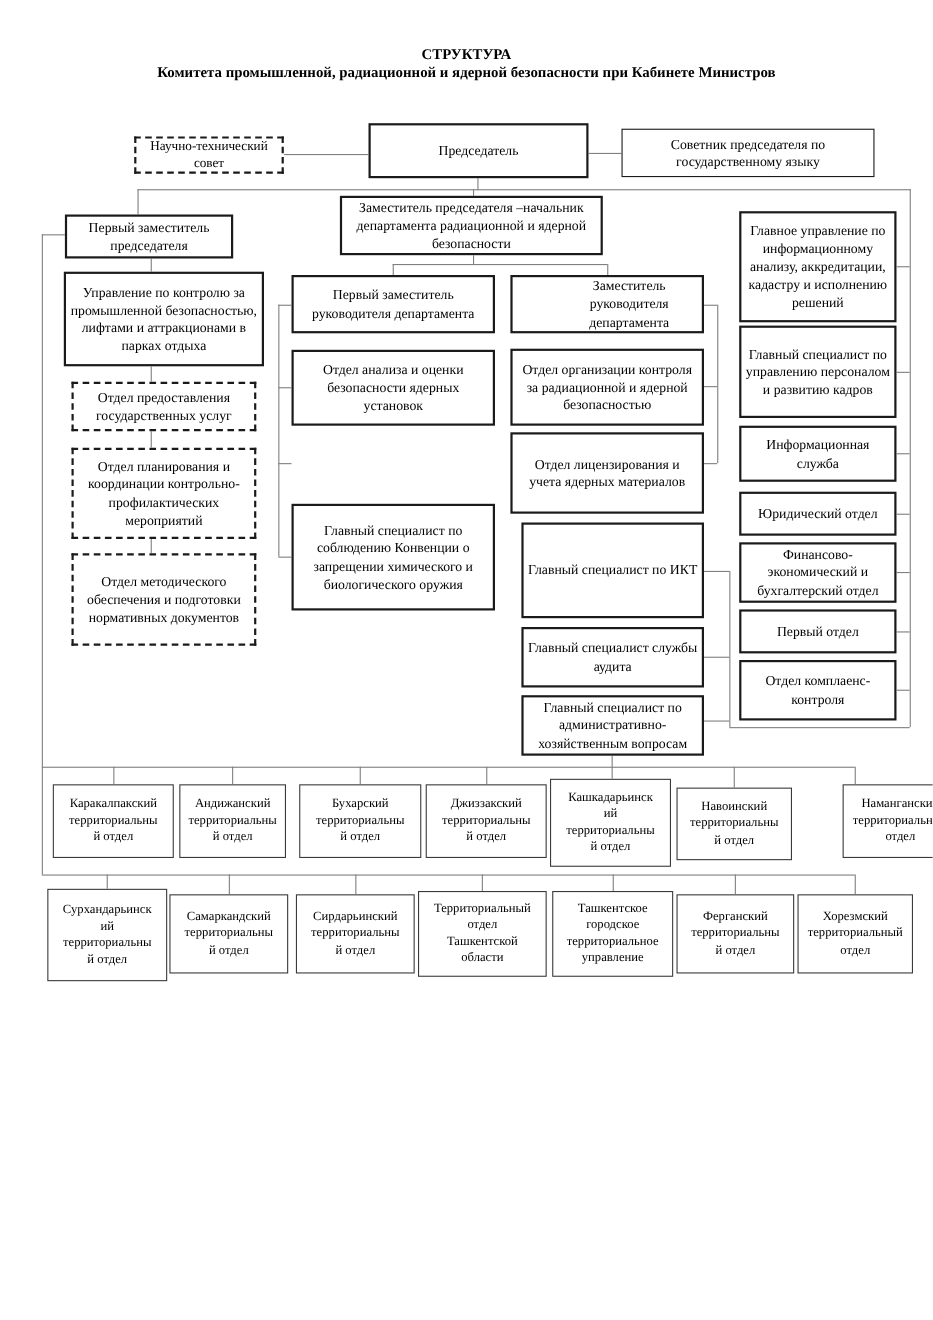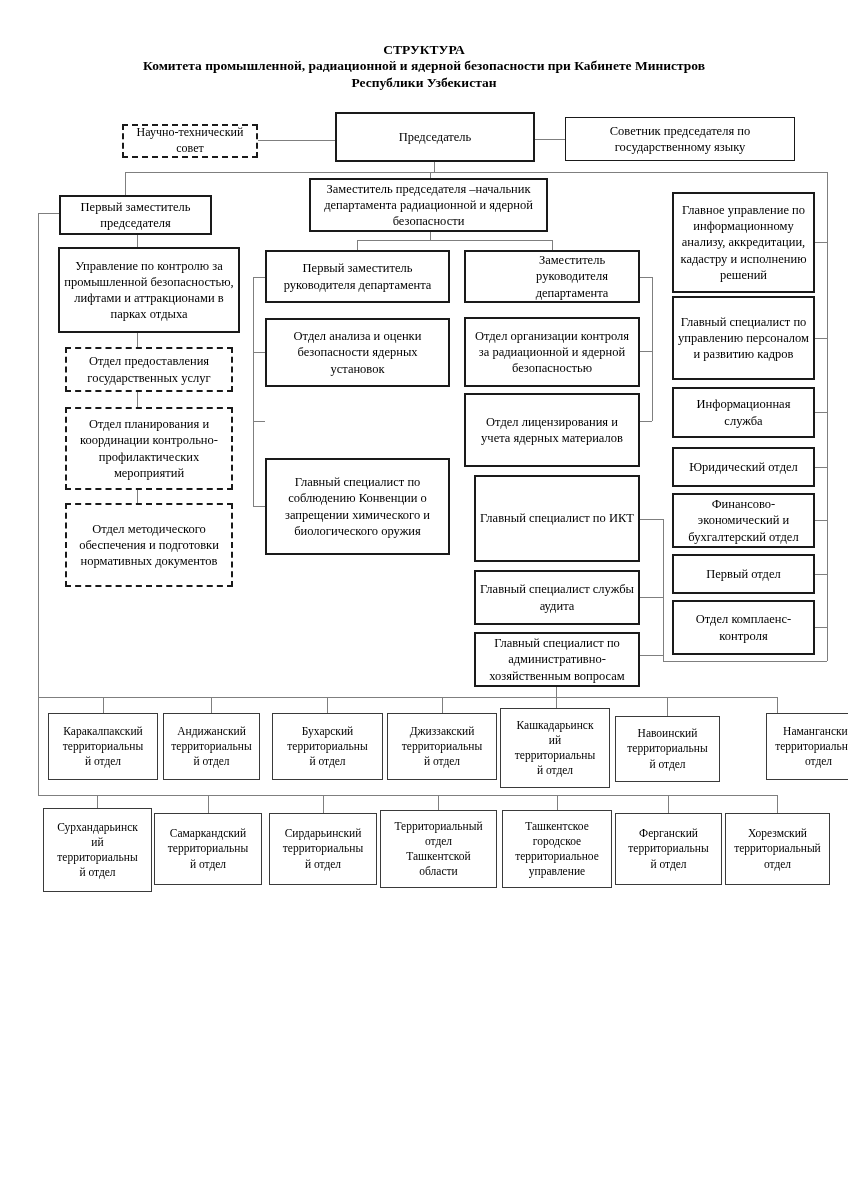--- a/index.html
+++ b/index.html
@@ -23,21 +23,20 @@
   .vl{position:absolute;width:1px;background:#7f7f7f;z-index:1;}
 </style>
 </head>
 <body>
 
 <div class="page">
 
   <div class="title">
     <div>СТРУКТУРА</div>
     <div>Комитета промышленной, радиационной и ядерной безопасности при Кабинете Министров</div>
-    <div>Республики Узбекистан</div>
   </div>
 
   <div class="hl" style="left:258px;top:140px;width:77px;"></div>
   <div class="hl" style="left:535px;top:139px;width:30px;"></div>
   <div class="vl" style="left:434px;top:161px;height:12px;"></div>
   <div class="hl" style="left:125px;top:172px;width:703px;"></div>
   <div class="vl" style="left:125px;top:172px;height:23px;"></div>
   <div class="vl" style="left:430px;top:172px;height:7px;"></div>
   <div class="vl" style="left:827px;top:172px;height:489px;"></div>
 

